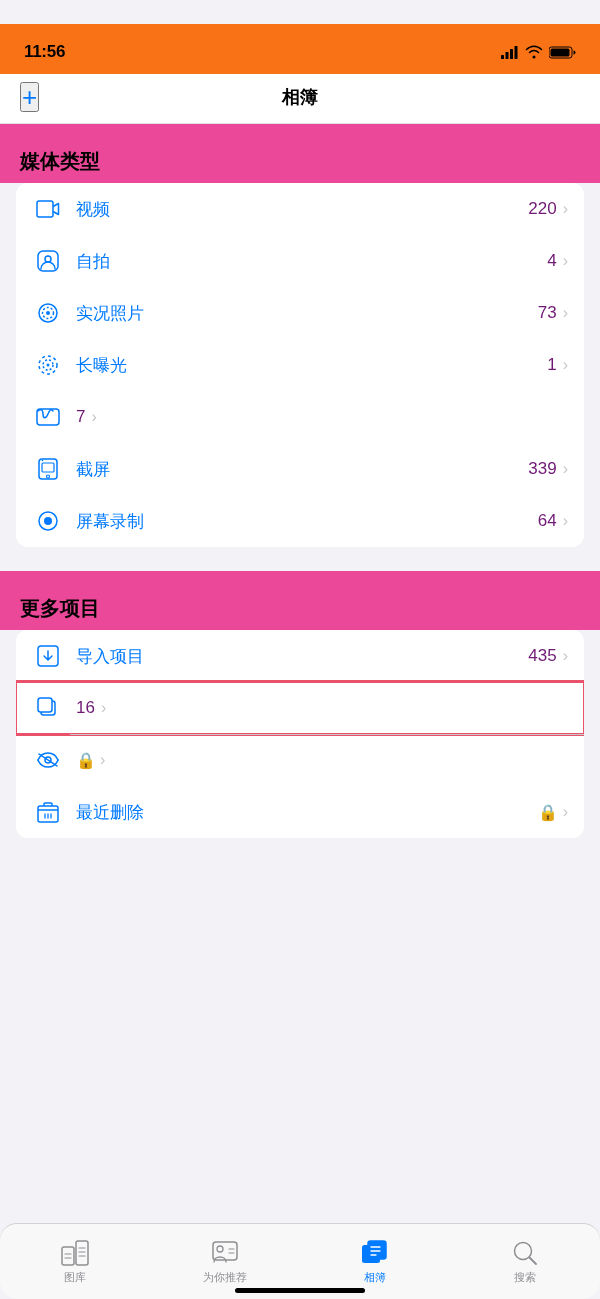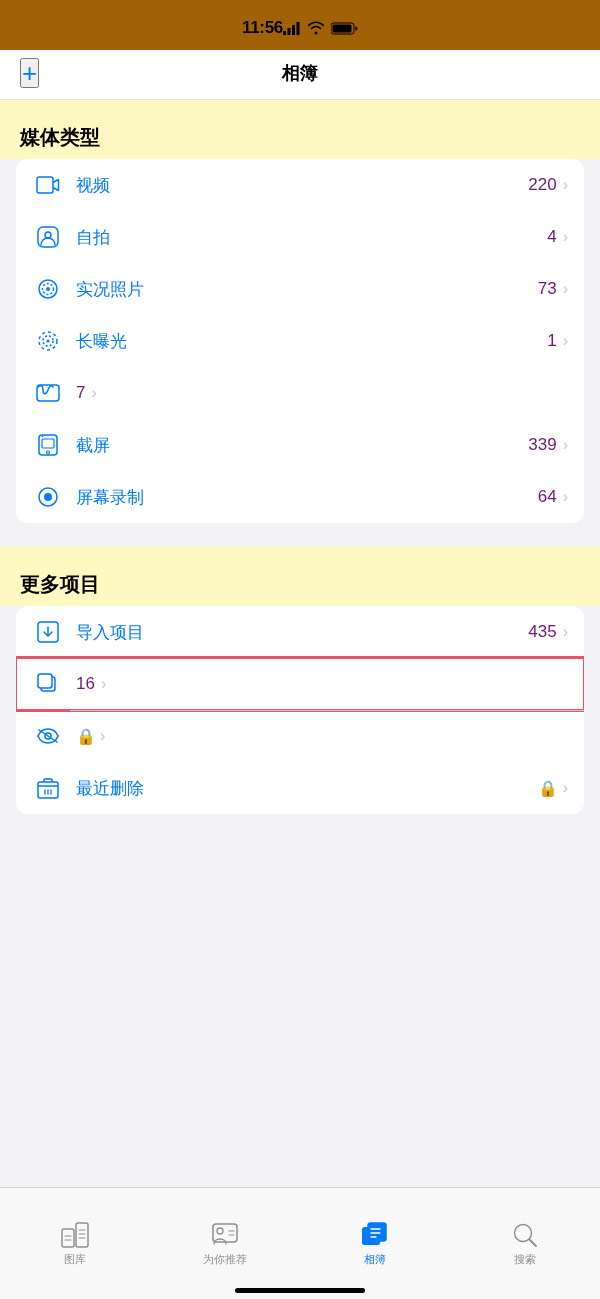--- a/index.html
+++ b/index.html
@@ -10,24 +10,25 @@
       min-height: 1299px;
       background: #f2f2f7;
       font-family: -apple-system, 'PingFang SC', 'Helvetica Neue', sans-serif;
       overflow-x: hidden;
     }
 
     
     .status-bar {
       display: flex;
       align-items: center;
-      justify-content: center;
+      justify-content: space-between;
       padding: 14px 24px 8px 24px;
-      background: #a16207;
+      background: #f97316;
       height: 50px;
+      margin-top: 24px;
     }
     .status-time {
       font-size: 17px;
       font-weight: 600;
       color: #000;
       letter-spacing: -0.3px;
     }
     .status-icons {
       display: flex;
       align-items: center;
@@ -66,21 +67,21 @@
       background: #f2f2f7;
       padding-bottom: 90px;
     }
 
     
     .section-header {
       padding: 24px 20px 8px 20px;
       font-size: 20px;
       font-weight: 700;
       color: #000;
-      background: #fef9c3;
+      background: #ec4899;
     }
 
     
     .list-group {
       background: #fff;
       border-radius: 12px;
       margin: 0 16px;
       overflow: hidden;
     }
 
@@ -152,22 +153,23 @@
     }
 
     
     .tab-bar {
       position: fixed;
       bottom: 0;
       width: 600px;
       background: rgba(248,248,248,0.97);
       border-top: 0.5px solid #d0d0d5;
       display: flex;
-      height: 112px;
+      height: 76px;
       padding-bottom: 8px;
+      border-radius: 17px;
     }
     .tab-item {
       flex: 1;
       display: flex;
       flex-direction: column;
       align-items: center;
       justify-content: center;
       padding-top: 8px;
       cursor: pointer;
       gap: 3px;

